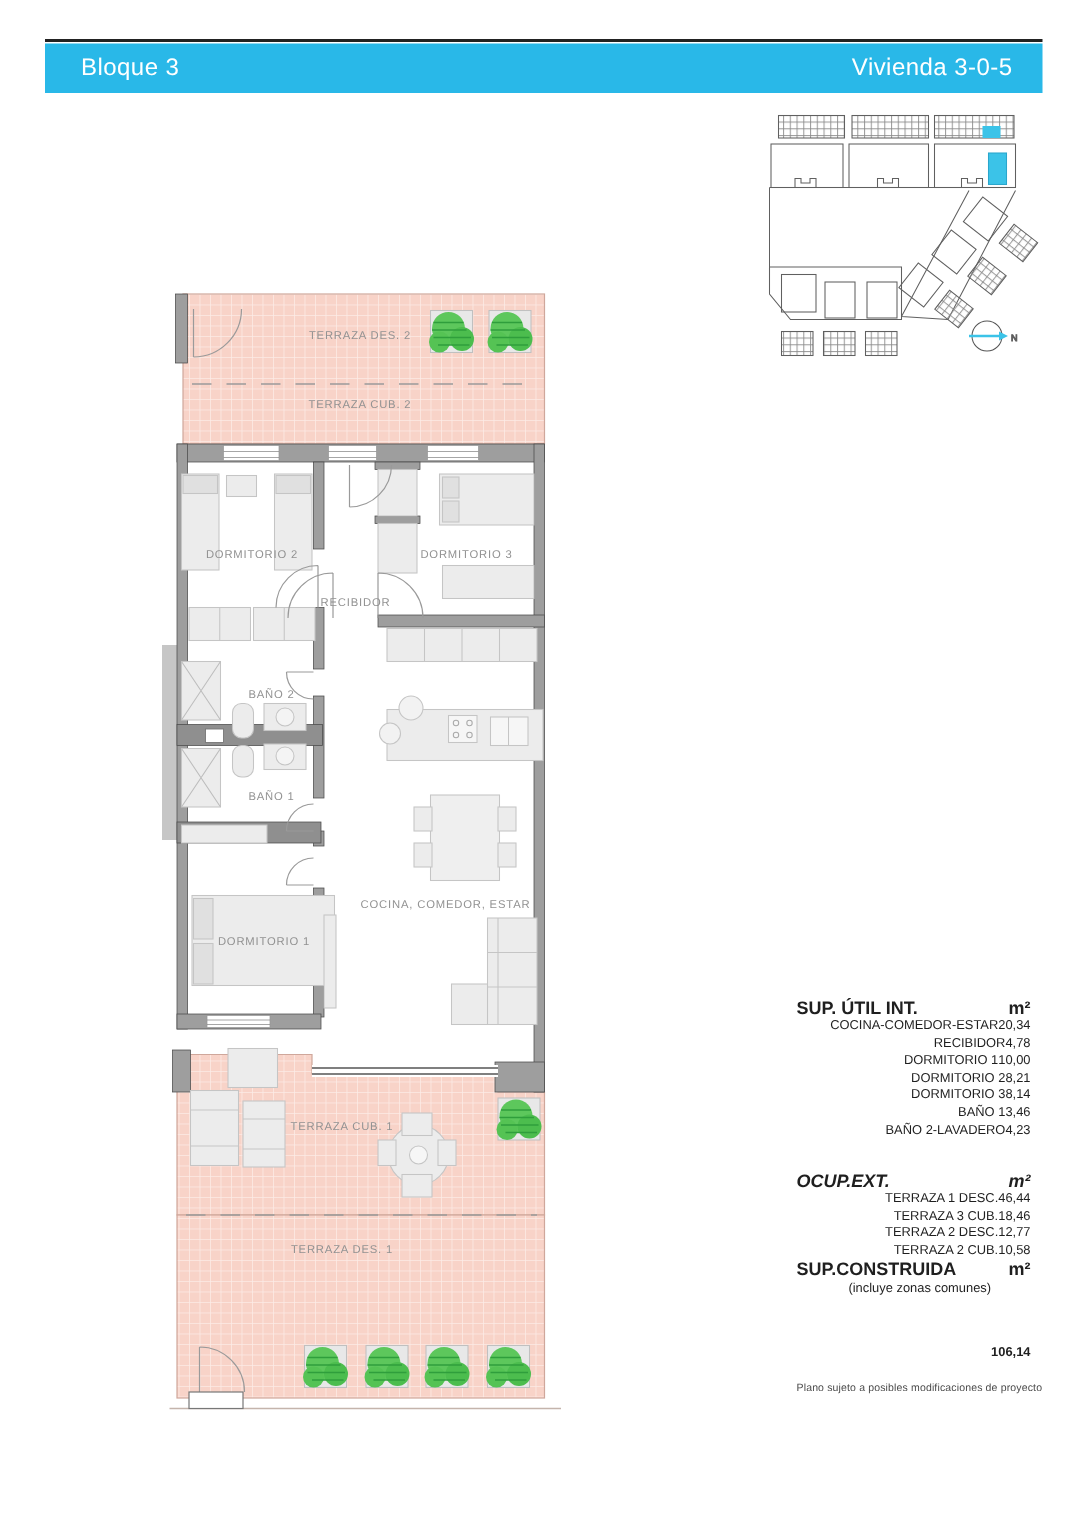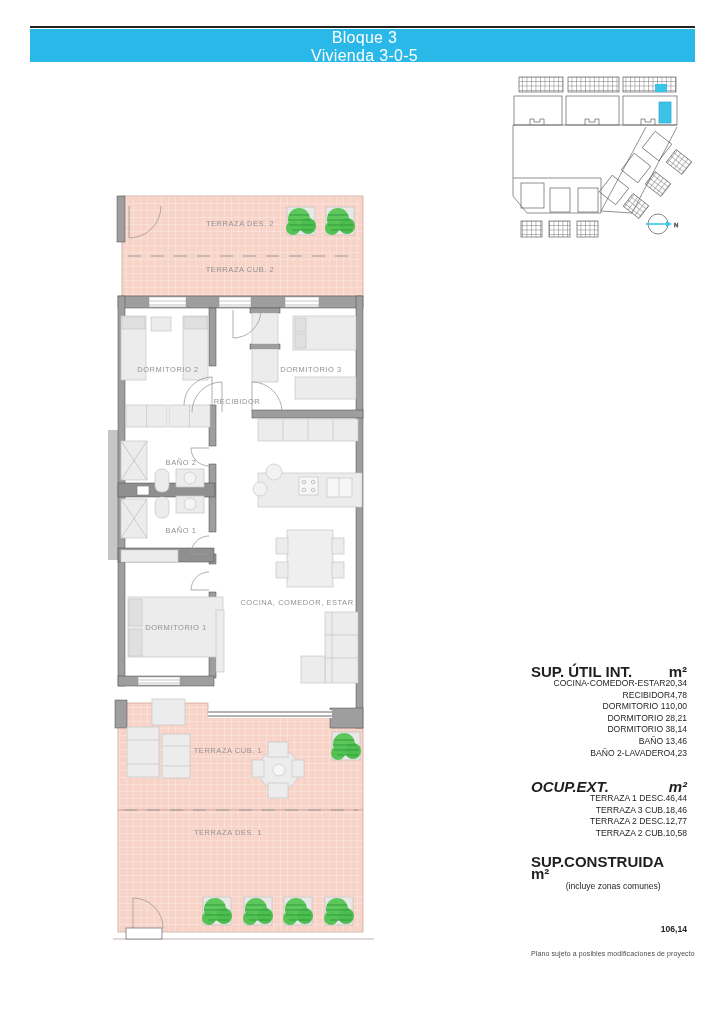--- a/index.html
+++ b/index.html
@@ -4,30 +4,30 @@
 <style>
   html,body{margin:0;padding:0;}
   body{
     width:723px;height:1024px;position:relative;background:#ffffff;
     font-family:"Liberation Sans",sans-serif;overflow:hidden;
   }
   .topline{position:absolute;left:30px;right:28px;top:26px;height:2px;background:#222;}
   .titlebar{
     position:absolute;left:30px;right:28px;top:29px;height:33px;background:#29b8e8;
     color:#ffffff;display:flex;justify-content:space-between;align-items:center;
-    padding:0 20px 0 24px;box-sizing:border-box;font-size:16px;letter-spacing:.3px;flex-direction:column;
+    padding:0 20px 0 24px;box-sizing:border-box;font-size:16px;letter-spacing:.3px;
   }
   svg.plan{position:absolute;left:0;top:0;}
   .room-label{font-family:"Liberation Sans",sans-serif;font-size:7.5px;fill:#929292;letter-spacing:.55px;text-anchor:middle;}
   .n-label{font-family:"Liberation Sans",sans-serif;font-size:6px;fill:#333;}
   .areas{position:absolute;left:531px;top:666px;width:156px;font-size:8.6px;color:#1f1f1f;}
-  .sec{display:flex;justify-content:space-between;font-weight:bold;font-size:15px;line-height:12px;}
+  .sec{display:flex;justify-content:space-between;font-weight:bold;font-size:12px;line-height:12px;}
   .arow{display:flex;justify-content:flex-end;line-height:11.6px;}
   .ext-sec{margin-top:22px;font-style:italic;}
-  .con-sec{margin-top:16px;flex-direction:column;}
+  .con-sec{}
   .con-sub{display:flex;justify-content:flex-end;line-height:12px;}
   .con-sub .tot{font-weight:bold;margin-top:43px;}
   .disclaimer{margin-top:15px;font-size:7px;color:#4a4a4a;white-space:nowrap;letter-spacing:.1px;}
 </style>
 </head>
 <body>
 
 <div class="topline"></div>
 
 <div class="titlebar">

